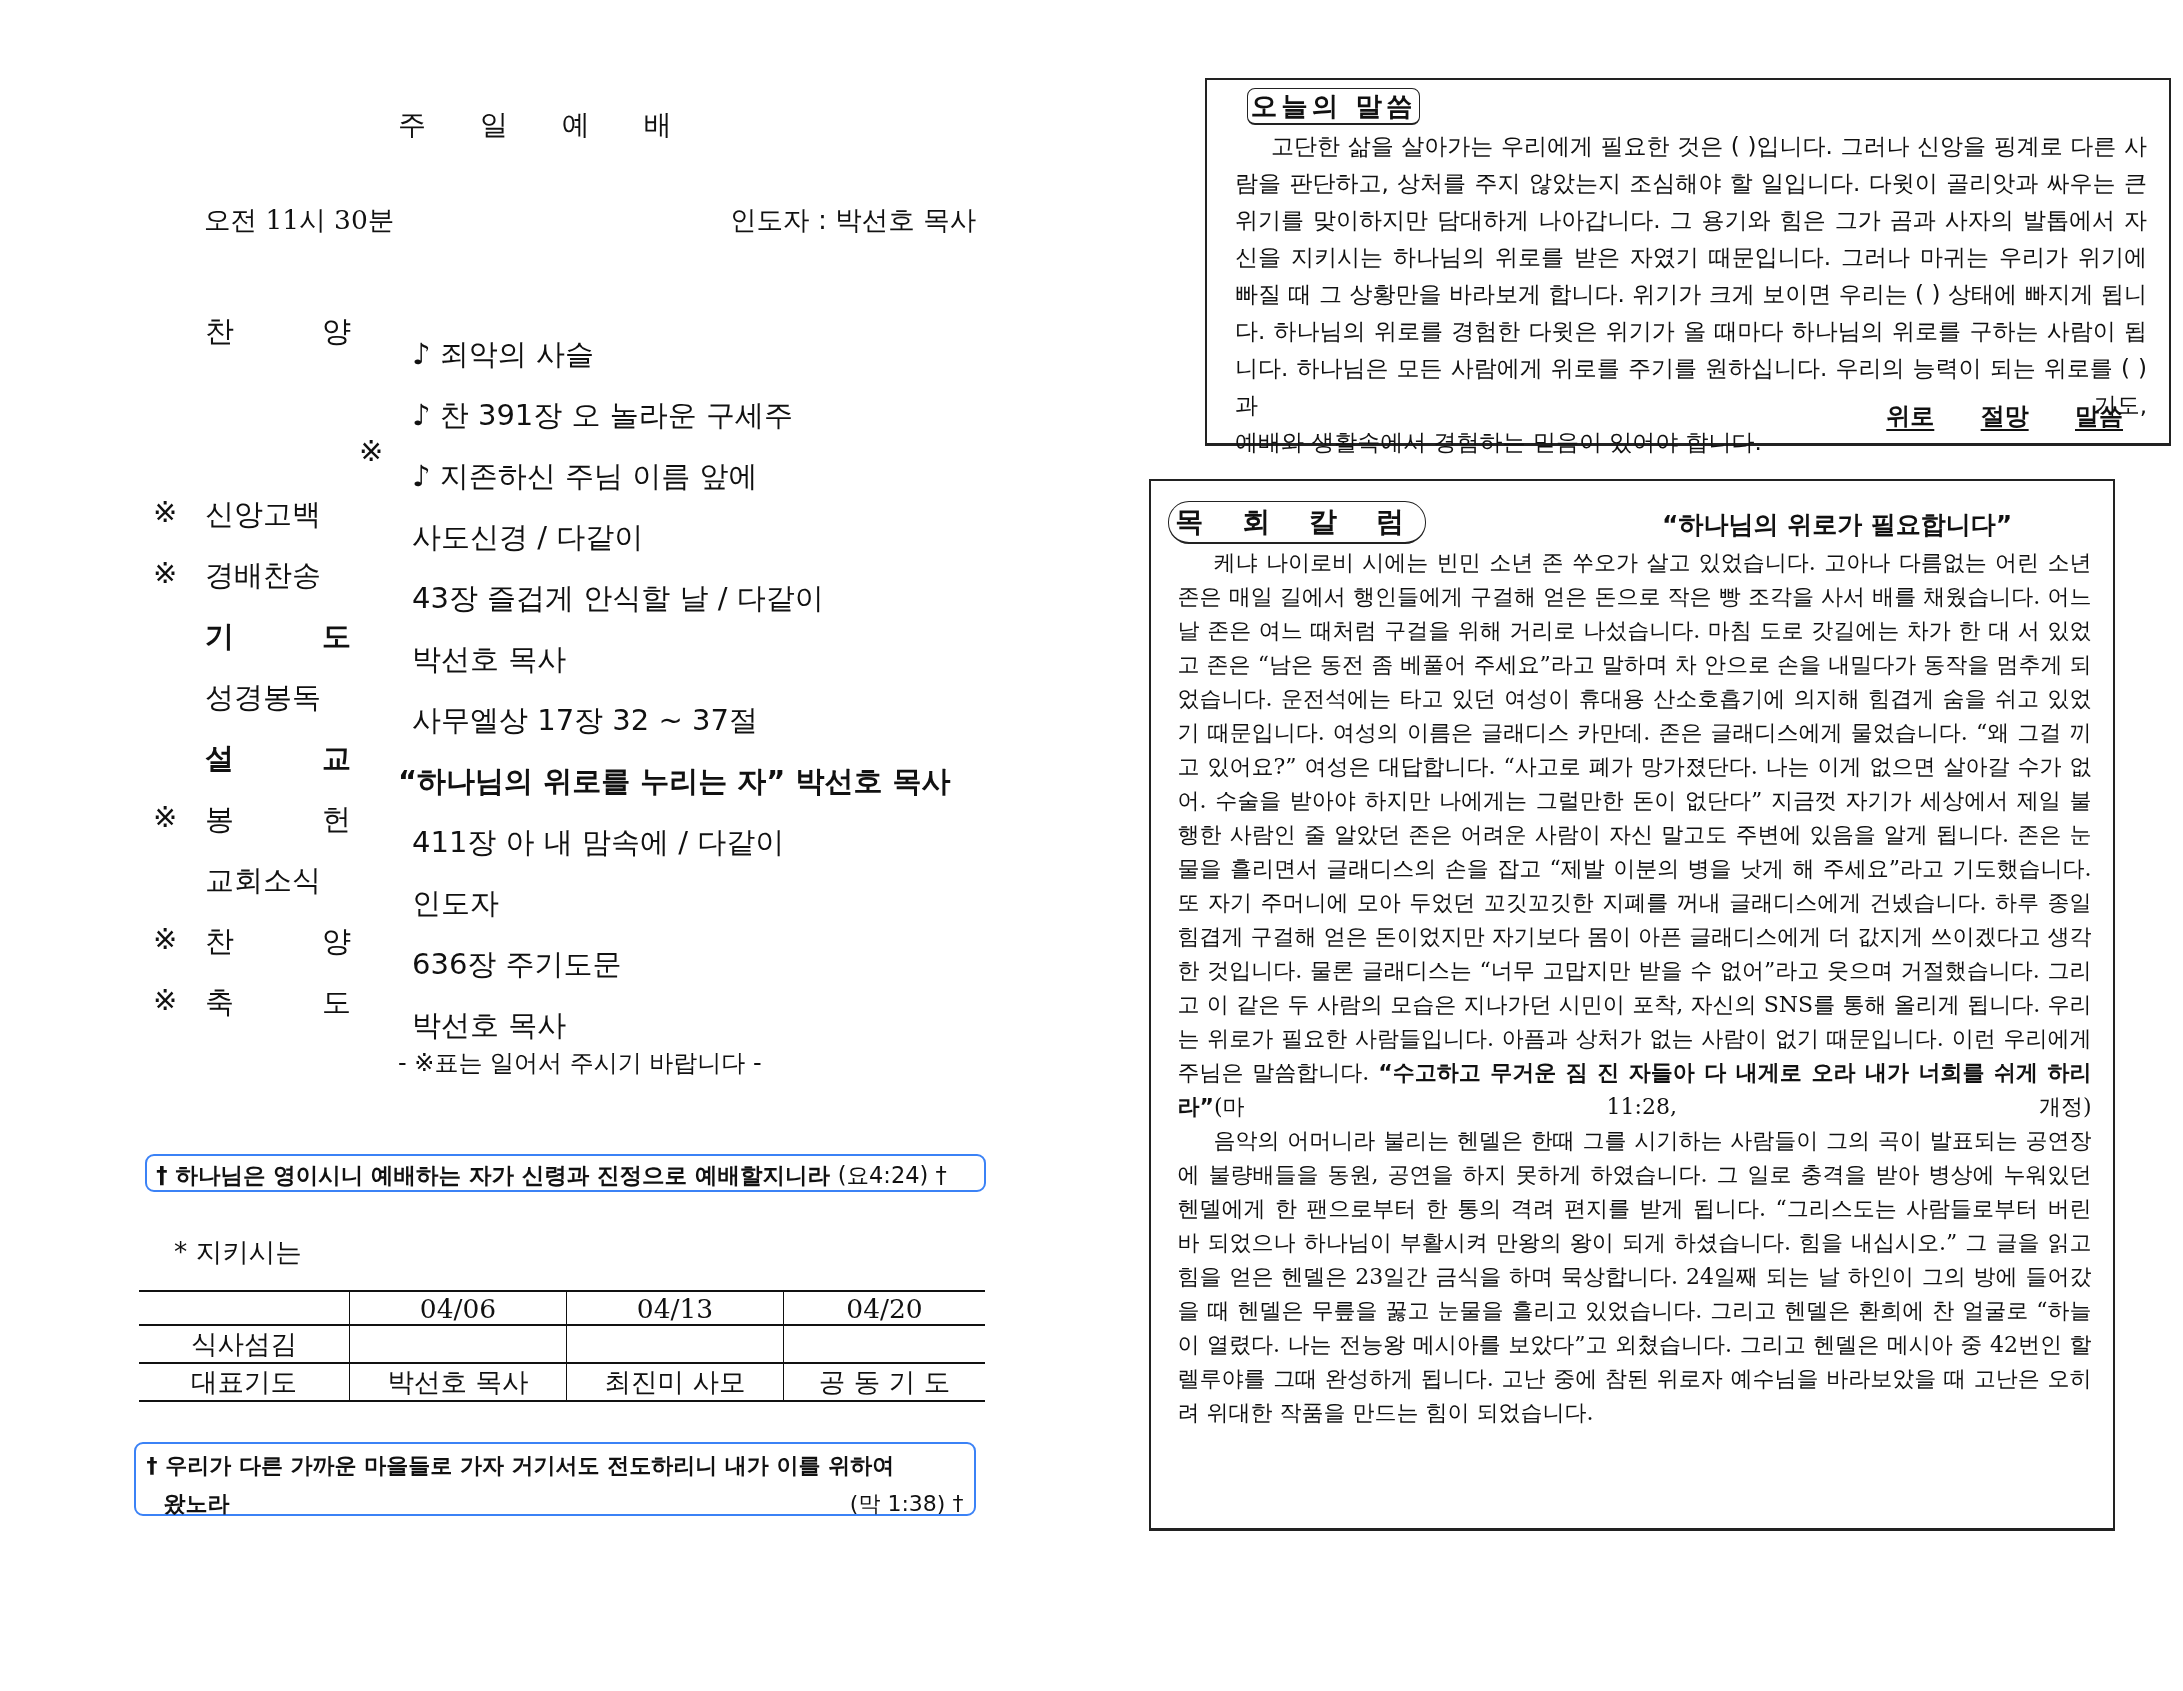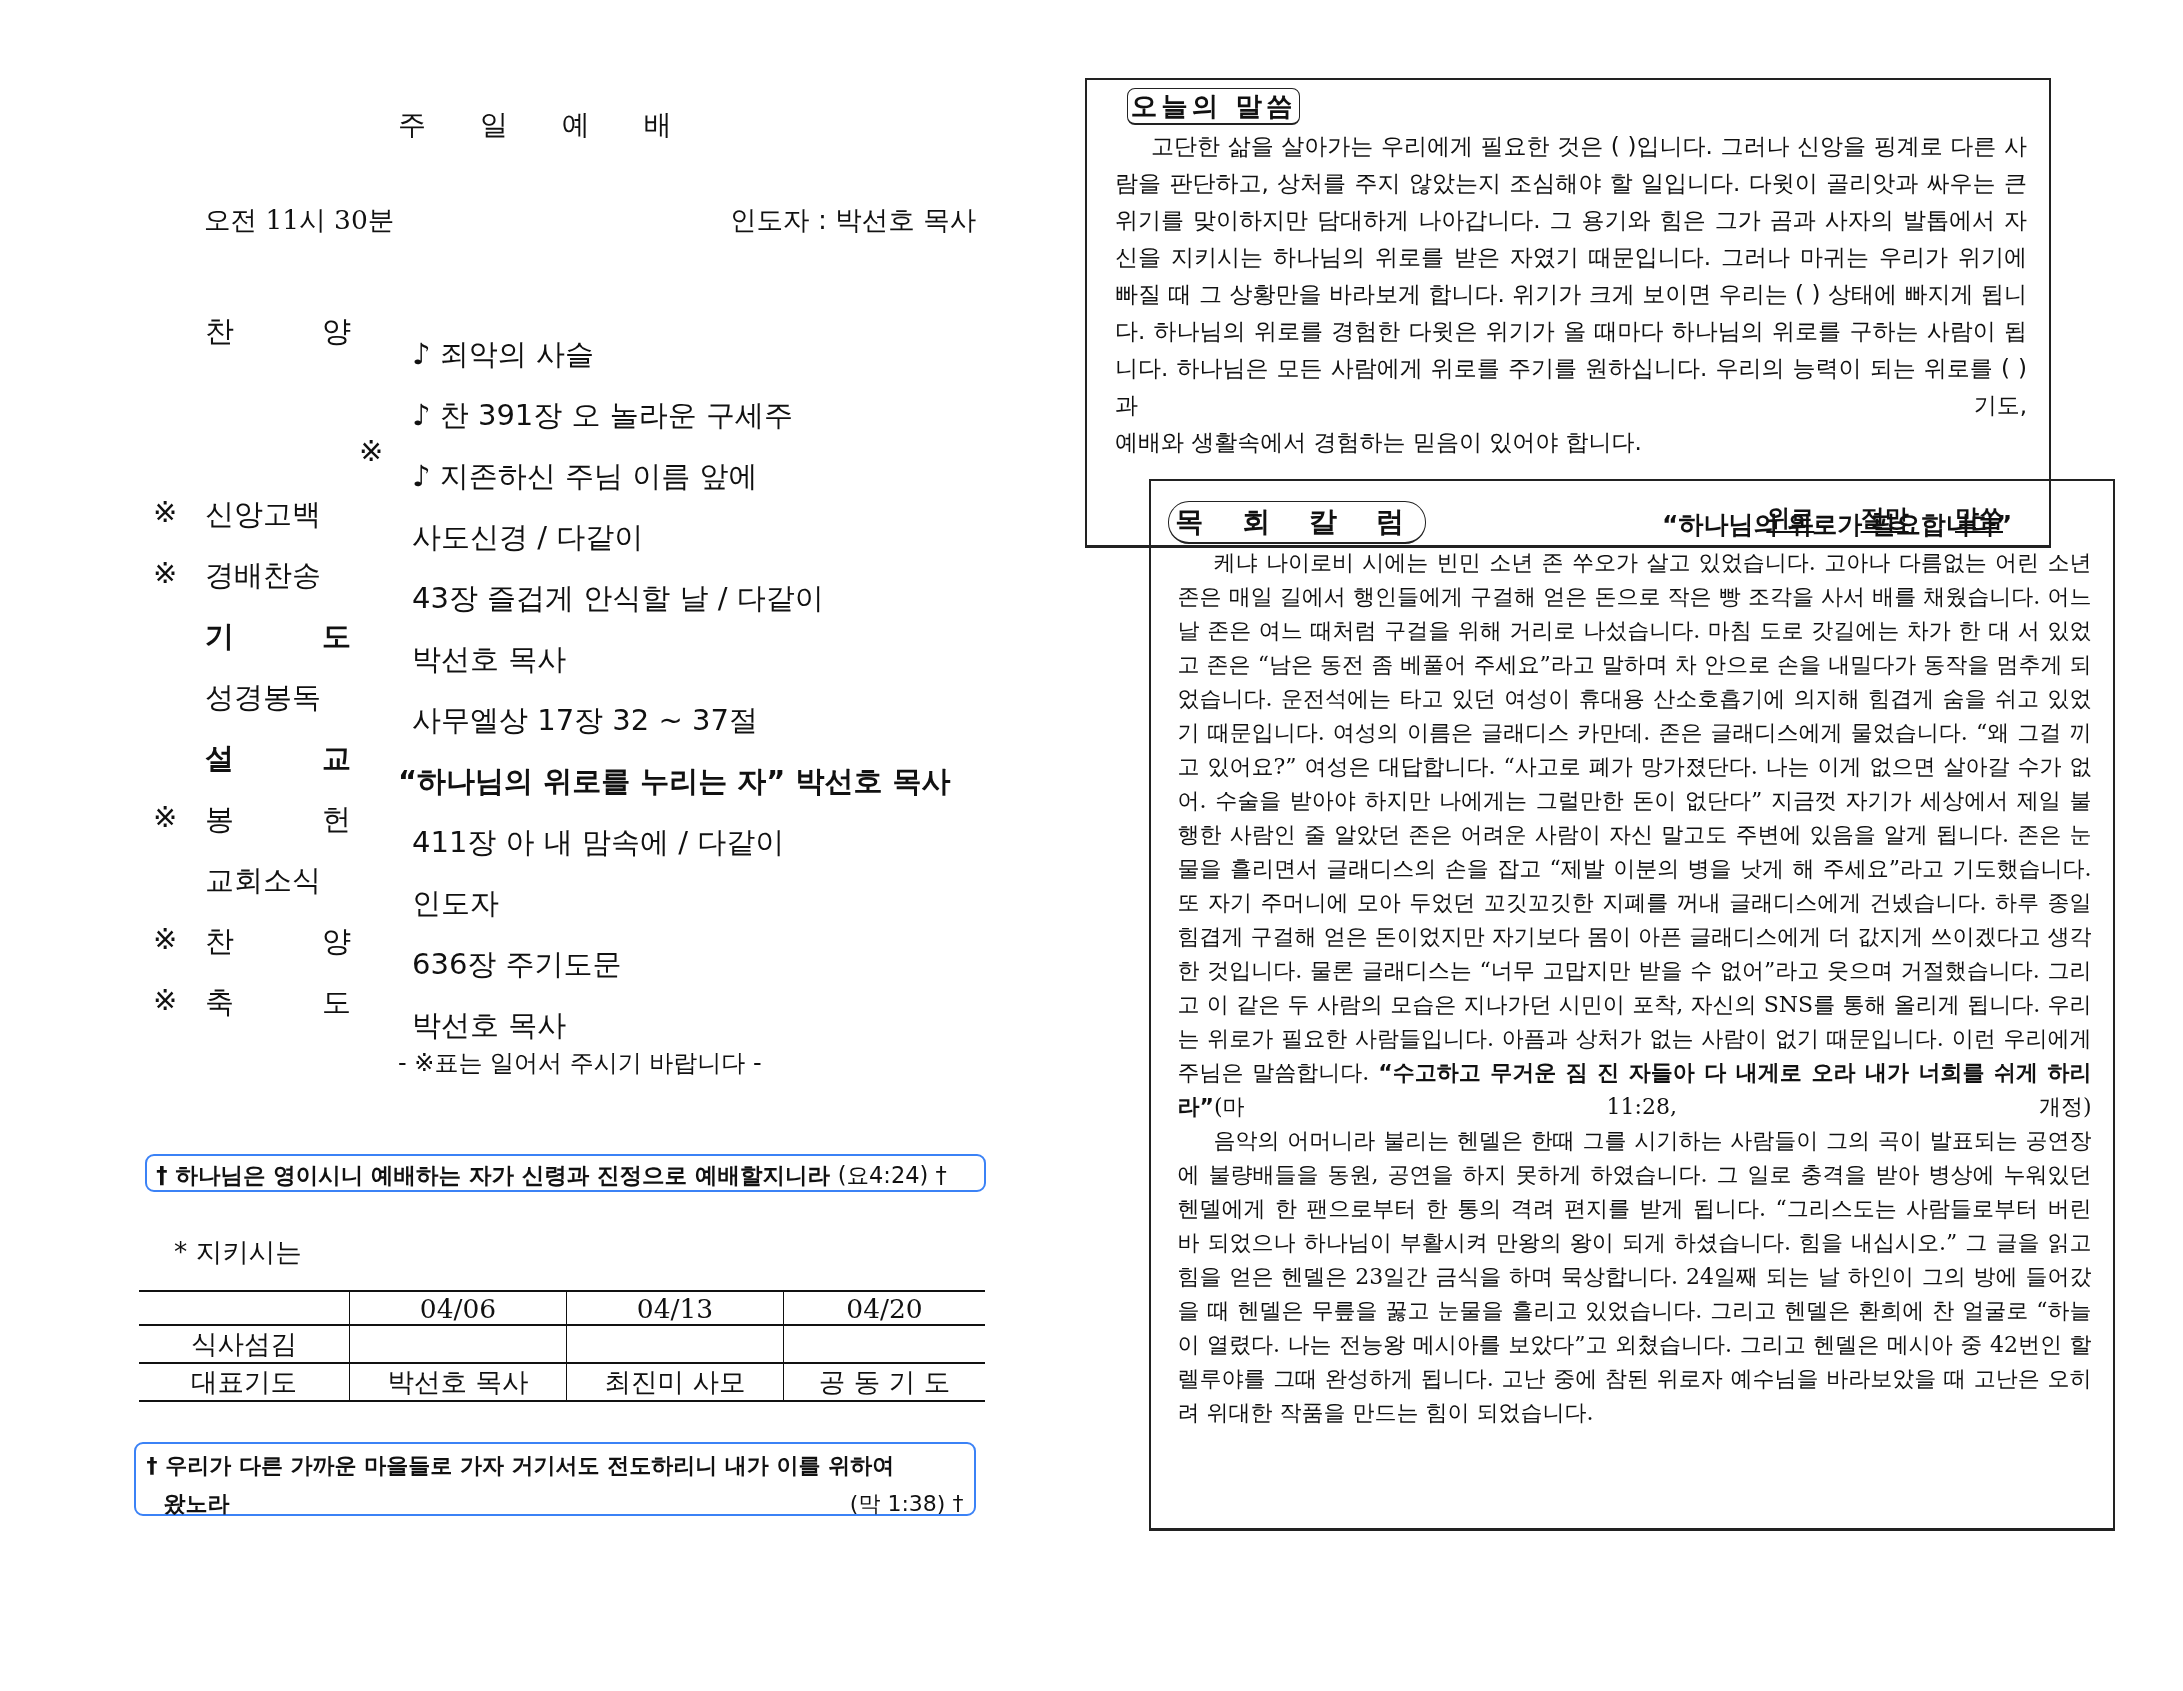--- a/index.html
+++ b/index.html
@@ -30,21 +30,21 @@
   table.svc tr:first-child td { border-top:2.7px solid #111; }
   table.svc tr:last-child td { border-bottom:2.7px solid #111; height:36px; }
   table.svc td.c0 { width:210px; border-left:none; }
   table.svc td.c3 { border-right:none; }
   .verse2 { left:134px; top:1442px; width:842px; height:74px; font-size:22px; font-weight:bold; box-sizing:border-box; padding:6.6px 10.6px 0 10.6px; }
   .verse2 .l2 { padding-left:17px; display:flex; justify-content:space-between; margin-top:8px; }
   .verse2 .ref { font-weight:normal; }
 
   
   .rbox { border:2px solid #222; border-bottom-width:3.3px; box-sizing:border-box; }
-  .box1 { left:1085px; top:78px; width:966px; height:470px;padding-left:12px; }
+  .box1 { left:1205px; top:78px; width:966px; height:368px;padding-left:12px; }
   .box2 { left:1149px; top:479px; width:966px; height:1052px; }
   .pill { position:absolute; border:1.3px solid #222; border-bottom-width:2px; border-radius:8px; font-weight:bold; }
   .pill1 { left:40px; top:8px; height:34px; padding:0 2.7px; font-size:26.5px; line-height:34px; letter-spacing:4px; }
   .pill2 { left:16.6px; top:20px; height:40px; padding:0 6.6px; font-size:28px; line-height:40px; letter-spacing:14.6px;border-radius:21px; }
   .para { position:absolute; font-size:23px; text-align:justify; text-align-last:justify; }
   .para1 { left:28px; top:48px; width:912px; line-height:37px; font-family:"DejaVu Sans", sans-serif; }
   .para1 .lastline { text-align-last:auto; display:block; }
   .para p { margin:0; }
   .indent { text-indent:36px; }
   .answers { position:absolute; right:46px; bottom:10.6px; font-size:24px; font-weight:bold; }

